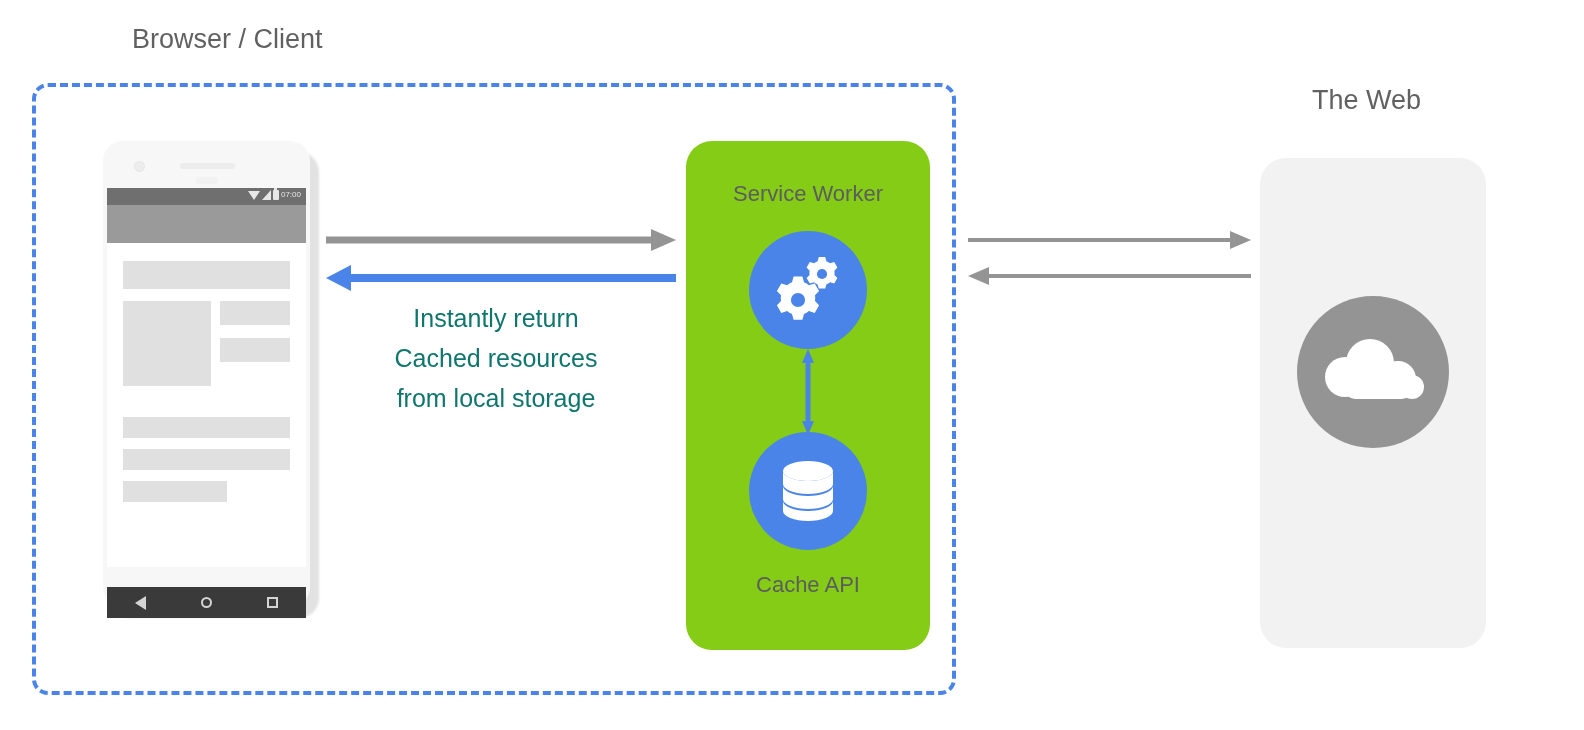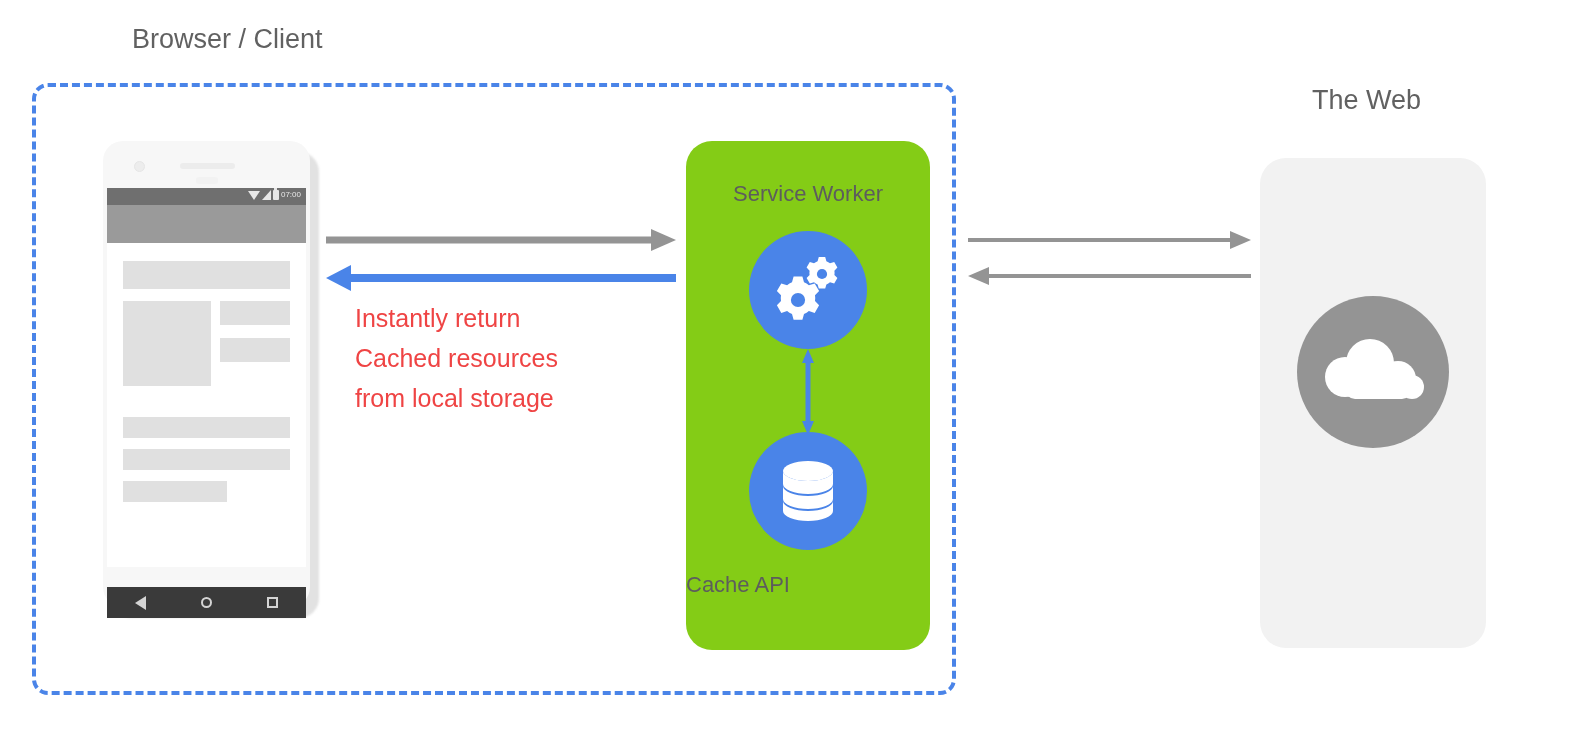--- a/index.html
+++ b/index.html
@@ -205,20 +205,21 @@
     left: 0; right: 0;
     top: 40px;
     text-align: center;
     color: #5d5d5d;
     font-size: 22px;
   }
   #cache-label {
     position: absolute;
     left: 0; right: 0;
     bottom: 52px;
+    text-align: center;
     color: #5d5d5d;
     font-size: 22px;
   }
   .blue-circle {
     position: absolute;
     width: 118px; height: 118px;
     border-radius: 50%;
     background: #4a84e8;
     display: flex;
     align-items: center;
@@ -262,24 +263,24 @@
     position: absolute;
   }
   #arrow-req    { left: 326px; top: 228px; }
   #arrow-resp   { left: 326px; top: 264px; }
   #arrow-fetch  { left: 968px; top: 230px; }
   #arrow-update { left: 968px; top: 266px; }
 
   
   .annot {
     position: absolute;
-    color: #ef4444;
+    color: #0f766e;
     font-size: 25px;
     line-height: 40px;
-    text-align: left;
+    text-align: center;
     white-space: pre-line;
   }
   #annot-left  { left: 355px; top: 298px; width: 282px; }
   #annot-right { left: 1000px; top: 298px; width: 226px; }
 </style>
 </head>
 <body>
 
 <div id="stage">
 

